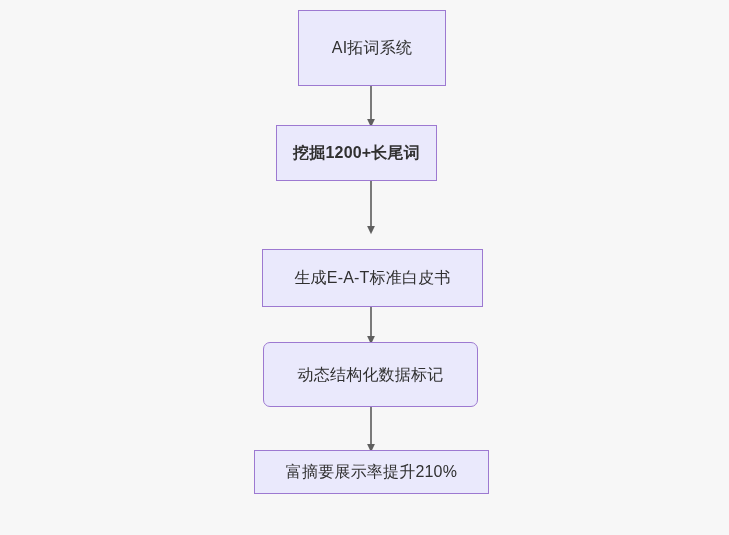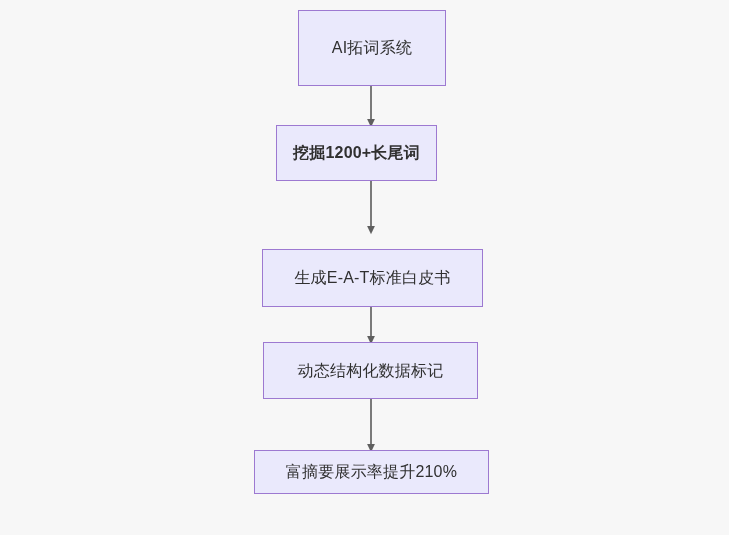--- a/index.html
+++ b/index.html
@@ -48,21 +48,21 @@
     line-height: 1.2;
     color: #303030;
     white-space: nowrap;
     letter-spacing: 0.2px;
   }
 
   
   #node-0 { left: 298px; top: 10px;  width: 148px; height: 76px; }
   #node-1 { left: 276px; top: 125px; width: 161px; height: 56px; font-weight: bold; }
   #node-2 { left: 262px; top: 232px; width: 221px; height: 58px; margin-top: 17px; }
-  #node-3 { left: 263px; top: 342px; width: 215px; height: 57px; }
+  #node-3 { left: 263px; top: 342px; width: 215px; height: 65px; border-radius: 7px; }
   #node-4 { left: 254px; top: 450px; width: 235px; height: 44px; }
 </style>
 </head>
 <body>
 
 <div id="flow-canvas">
 
   <svg id="edge-layer" viewBox="0 0 729 535" width="729" height="535" xmlns="http://www.w3.org/2000/svg">
     <defs>
       <marker id="arrowhead" markerWidth="10" markerHeight="8" refX="4.2" refY="4" orient="auto" markerUnits="userSpaceOnUse">

